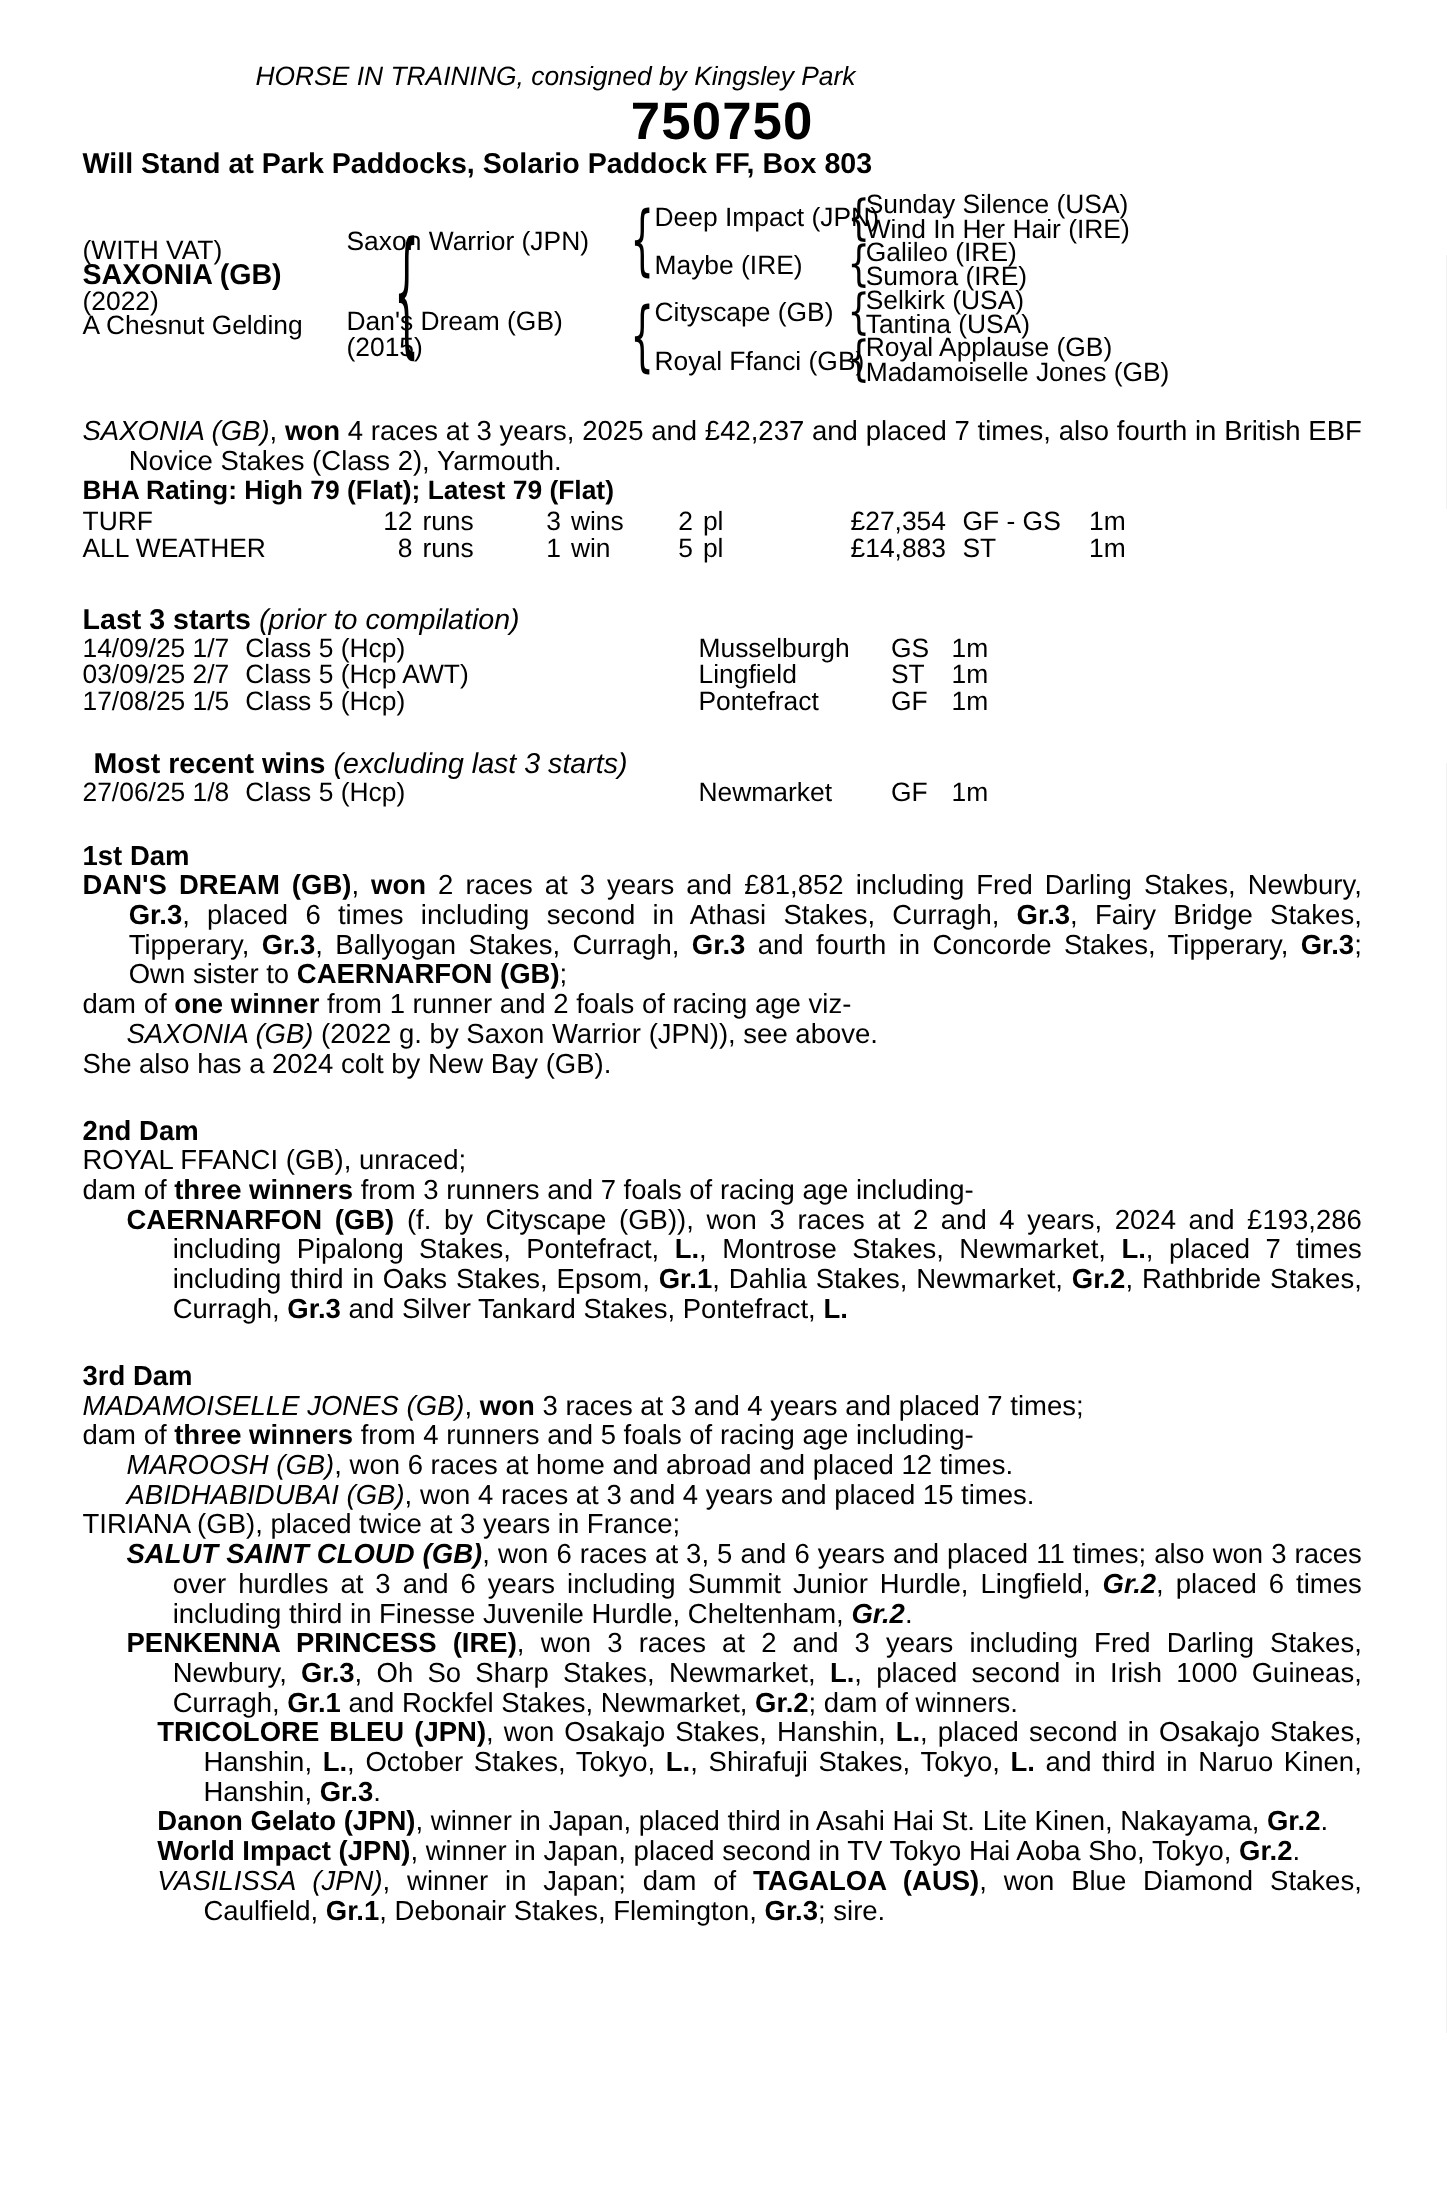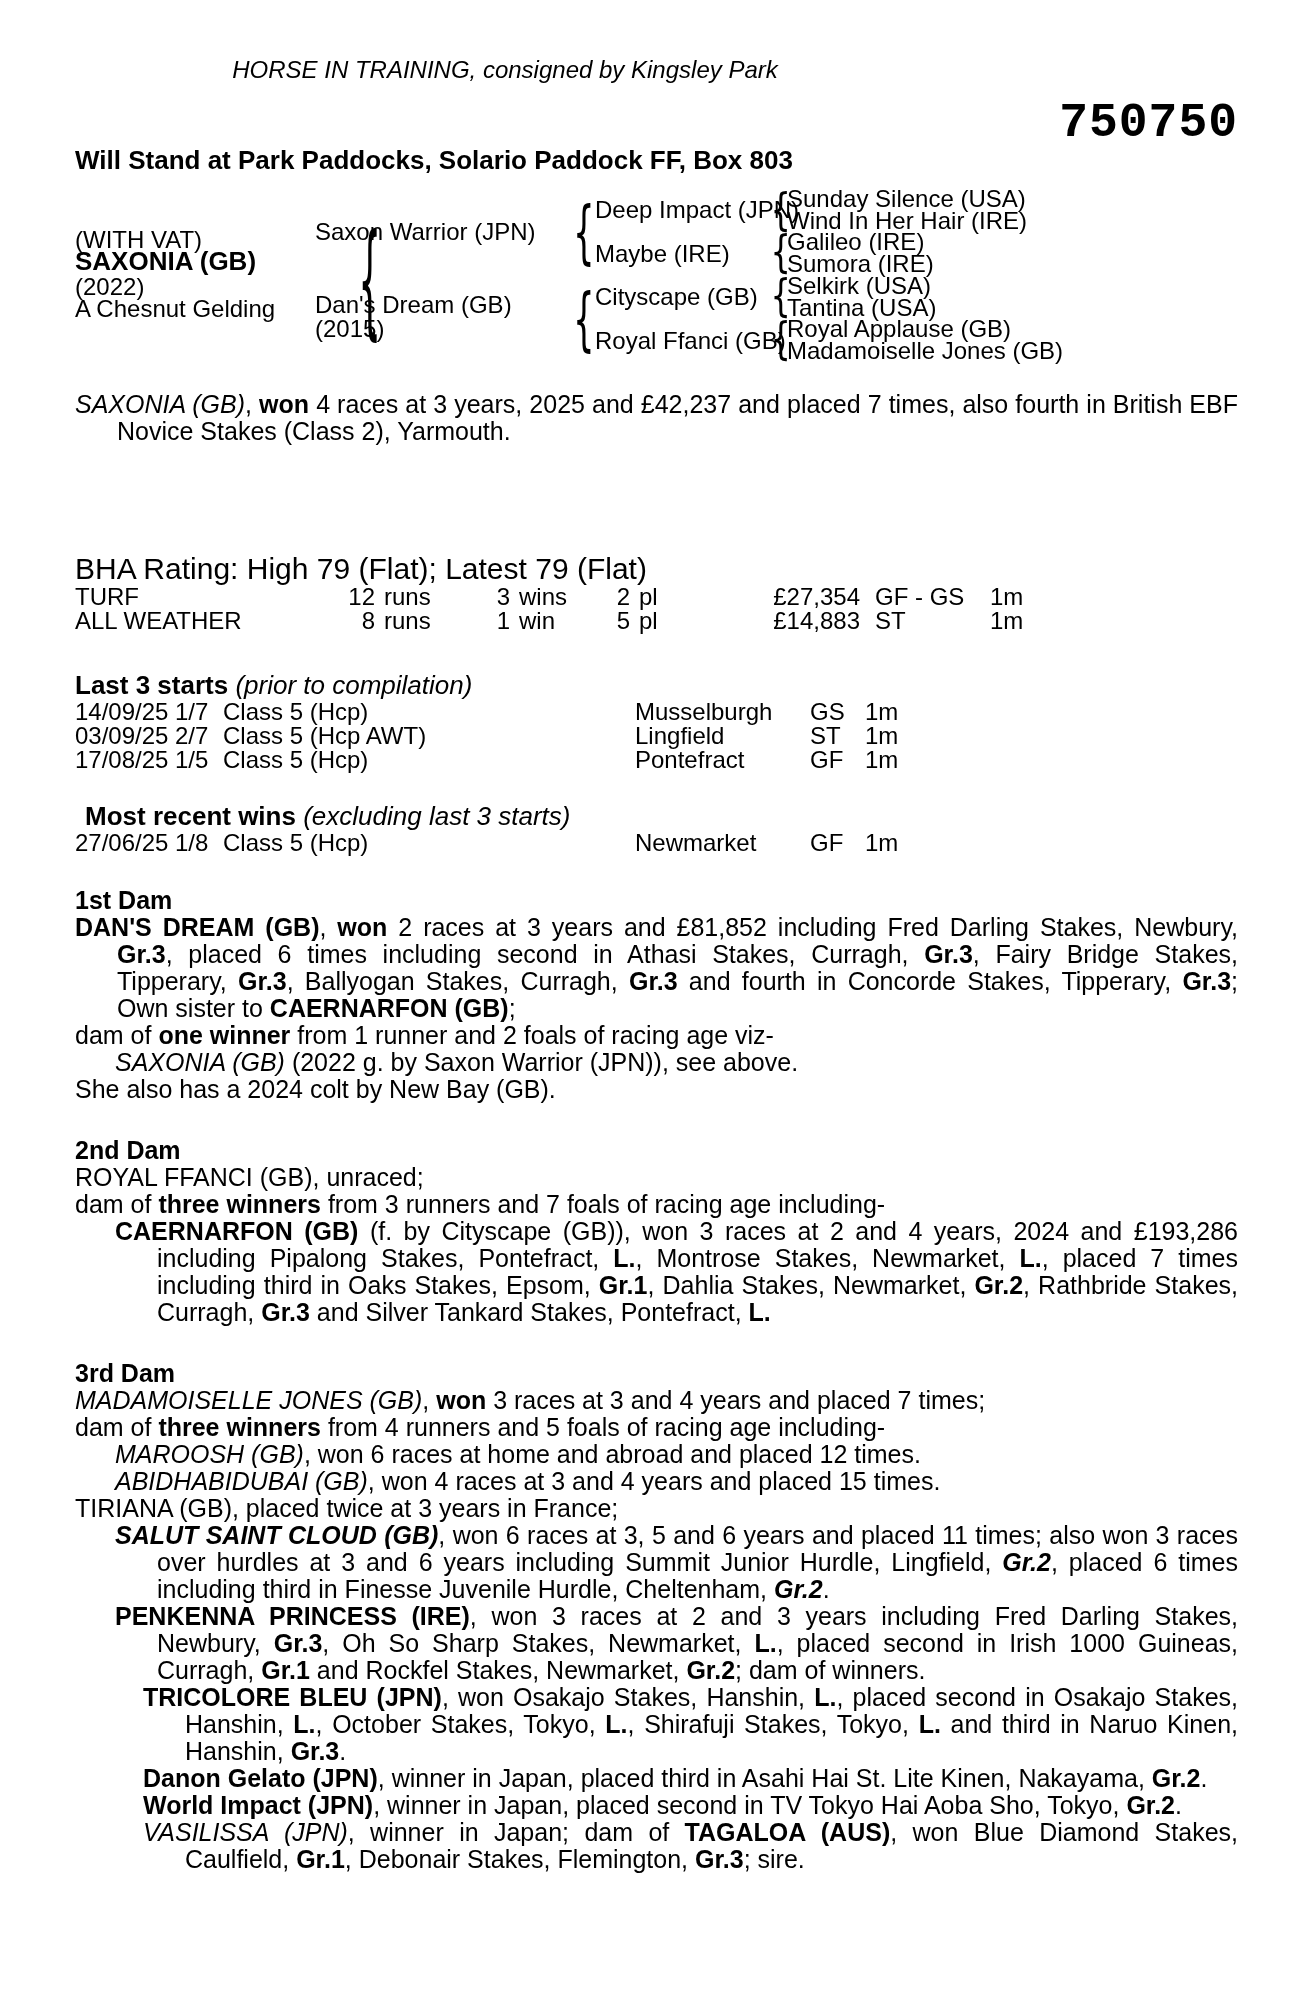--- a/index.html
+++ b/index.html
@@ -18,21 +18,21 @@
   }
   .b{font-weight:bold;}
   .i{font-style:italic;}
   .bi{font-weight:bold;font-style:italic;}
   .seg{}
   .seg.b{font-weight:bold;}
   .seg.i{font-style:italic;}
   .seg.bi{font-weight:bold;font-style:italic;}
 
   .title{width:860px;text-align:center;font-style:italic;font-size:24px;line-height:30px;}
-  .lot-row{display:flex;justify-content:flex-end;align-items:flex-start;margin-top:16px;font-family:Liberation Mono, monospace;}
+  .lot-row{display:flex;justify-content:center;align-items:flex-start;margin-top:4px;}
   .lot{font-weight:bold;font-size:48px;line-height:44px;letter-spacing:1px;}
   .stand{font-weight:bold;font-size:26px;line-height:30px;margin-top:0px;}
 
   
   .pedigree{position:relative;height:182px;margin-top:10px;font-size:24px;line-height:23px;}
   .ped{position:absolute;white-space:nowrap;}
   .ped-name{font-weight:bold;font-size:26px;}
   .brace{
     position:absolute;
     font-family:"DejaVu Sans",sans-serif;
@@ -43,21 +43,21 @@
   }
 
   .para{margin:0;}
   .just{text-align:justify;}
   .ind0{padding-left:42px;text-indent:-42px;}
   .ind1{margin-left:40px;padding-left:42px;text-indent:-42px;}
   .ind2{margin-left:68px;padding-left:42px;text-indent:-42px;}
 
   .race-summary{margin-top:24px;}
 
-  .bha-line{font-weight:normal;margin-top:110px;font-size:30px;line-height:28px;}
+  .bha-line{font-weight:bold;font-size:24px;line-height:28px;}
   .stats-table{margin-top:2px;font-size:24px;line-height:24px;}
   .stats-row{display:grid;grid-template-columns:260px 40px 80px 55px 70px 50px 100px 130px 130px 60px;}
   .r{text-align:right;}
   .u{padding-left:9px;}
   .gpad{padding-left:15px;}
 
   .sec-head{margin-top:38px;font-size:26px;line-height:28px;}
   .sec-head .hb{font-weight:bold;}
   .sec-head .hi{font-style:italic;}
   .race-table{font-size:24px;line-height:24px;margin-top:1px;}

